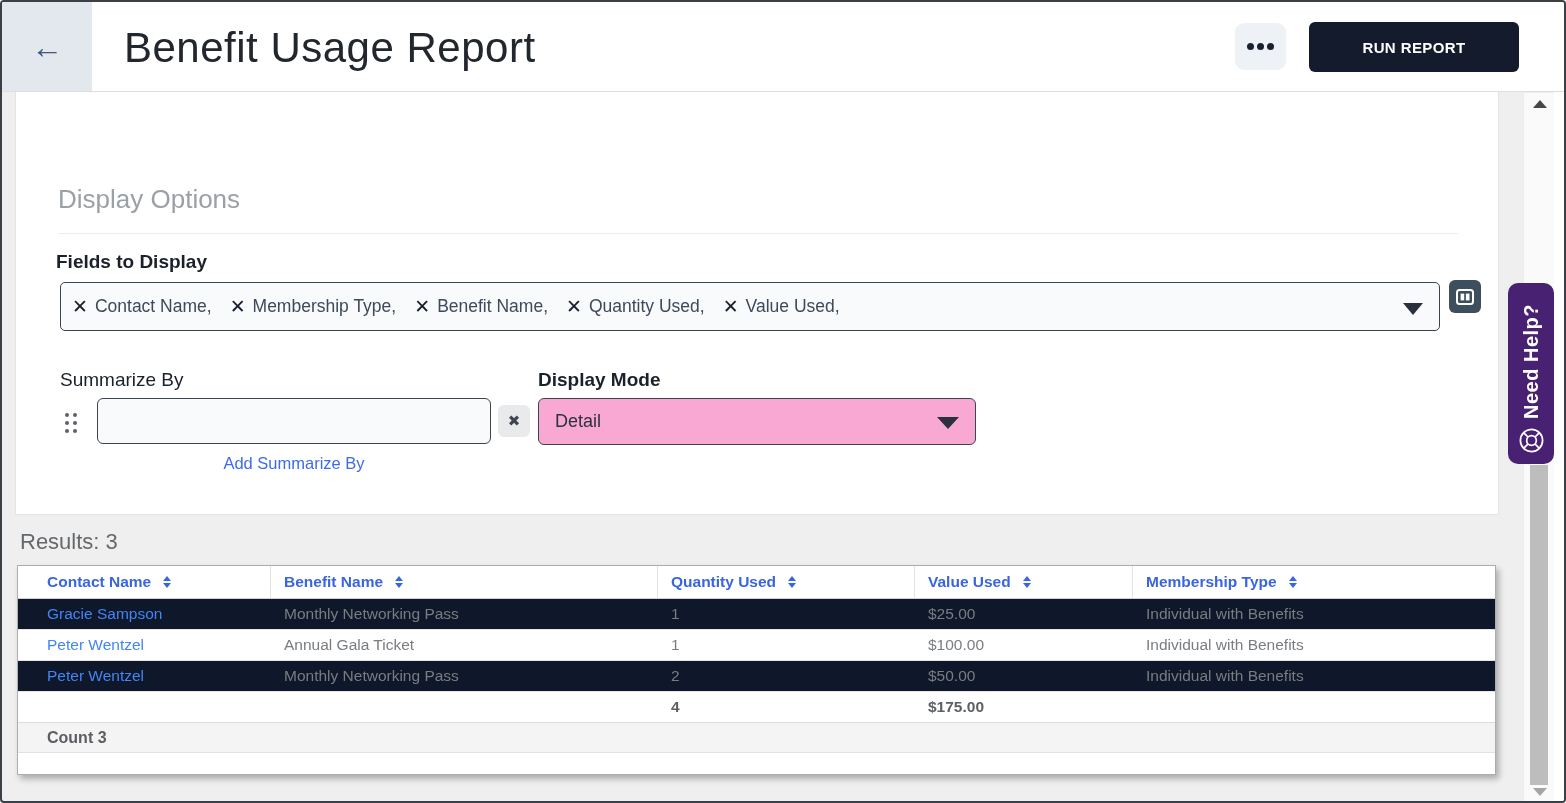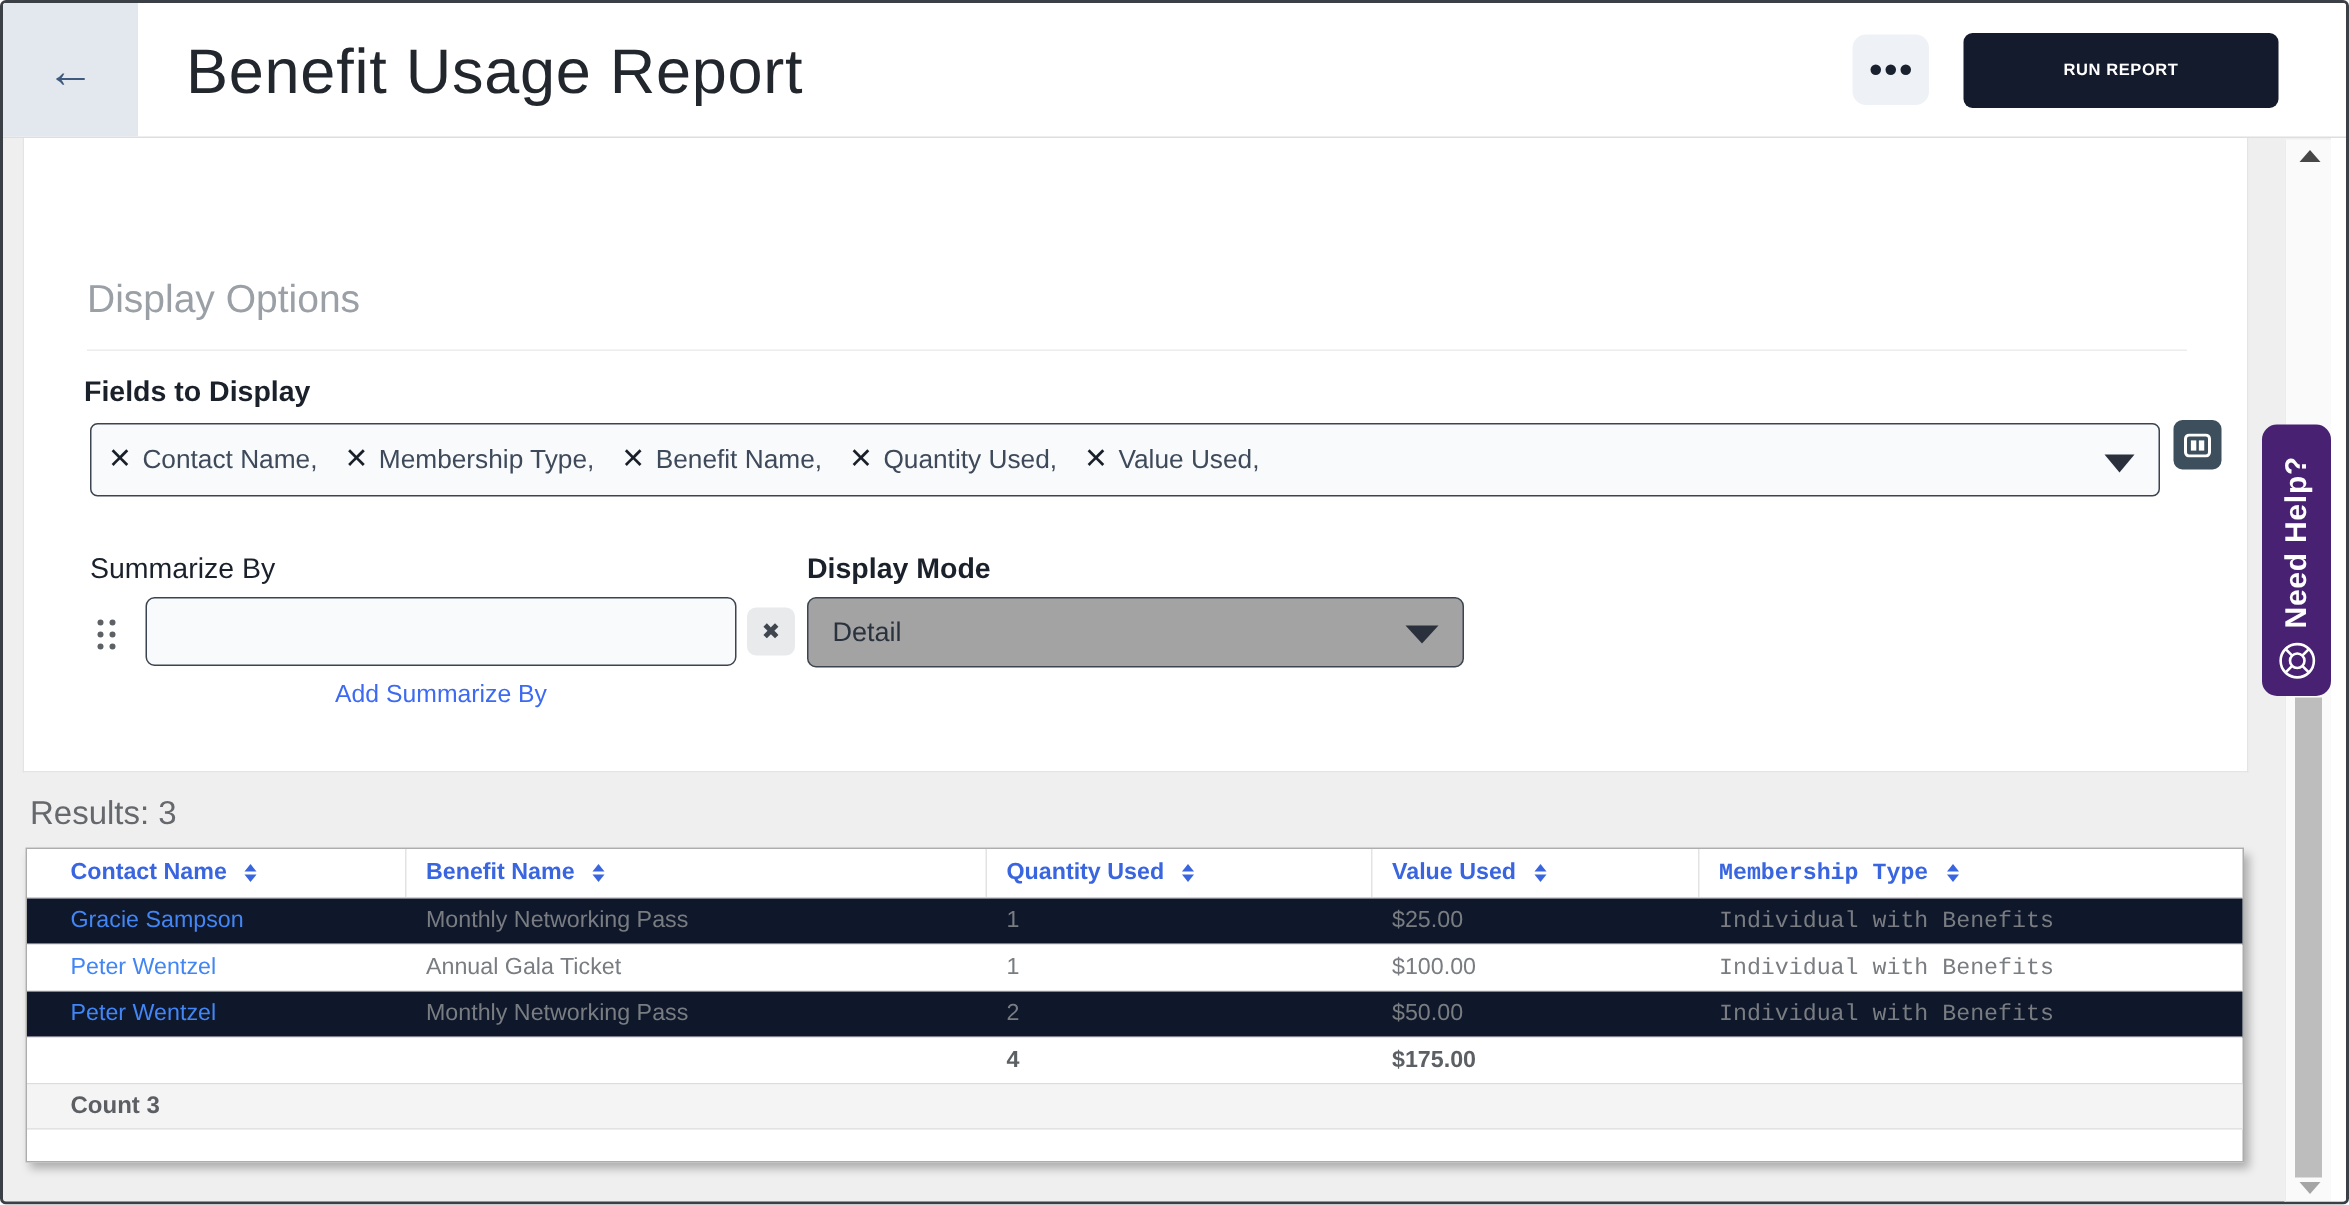--- a/index.html
+++ b/index.html
@@ -14,21 +14,21 @@
   
   .header{position:absolute;top:0;left:0;right:0;height:90px;background:#fff;border-bottom:1px solid #dedede;}
   .back-btn{position:absolute;top:0;left:0;width:90px;height:89px;background:#e3e8ef;border:none;cursor:pointer;
     display:flex;align-items:center;justify-content:center;}
   .back-btn span{font-size:32px;color:#3f5a7d;line-height:1;}
   .page-title{position:absolute;left:122px;top:0;height:90px;line-height:92px;font-size:42px;font-weight:400;color:#22262d;letter-spacing:.5px;white-space:nowrap;}
   .more-btn{position:absolute;left:1233px;top:21px;width:51px;height:47px;background:#eef1f6;border:none;border-radius:9px;cursor:pointer;
     display:flex;align-items:center;justify-content:center;gap:3px;}
   .more-btn i{width:7px;height:7px;border-radius:50%;background:#1a2230;}
   .run-btn{position:absolute;left:1307px;top:20px;width:210px;height:50px;background:#141b2c;color:#fff;border:none;border-radius:6px;
-    font-family:inherit;font-size:11px;font-weight:bold;letter-spacing:.4px;cursor:pointer;text-align:center;}
+    font-family:inherit;font-size:15px;font-weight:bold;letter-spacing:.4px;cursor:pointer;text-align:center;}
   .mini-tab{position:absolute;left:55px;top:90px;width:33px;height:13px;background:#eef0f2;border:1px solid #e2e2e2;border-top:none;border-radius:0 0 9px 9px;cursor:pointer;}
   
   .panel{position:absolute;left:13px;top:90px;width:1484px;height:423px;background:#fff;border:1px solid #e4e4e4;border-top:none;}
   .section-title{position:absolute;left:42px;top:92px;font-size:26px;color:#9aa0a6;font-weight:400;}
   .divider{position:absolute;left:42px;top:141px;width:1400px;border-top:1px solid #ececec;}
   .fields-label{position:absolute;left:40px;top:159px;font-size:19px;font-weight:bold;color:#1b212b;}
   .fields-box{position:absolute;left:44px;top:190px;width:1380px;height:49px;background:#f8fafc;border:1px solid #3c4450;border-radius:5px;
     display:flex;align-items:center;padding:0 40px 0 11px;gap:18px;cursor:pointer;}
   .chip{display:flex;align-items:center;gap:7px;white-space:nowrap;}
   .chip .x{font-size:19px;color:#181f28;line-height:1;cursor:pointer;}
@@ -38,35 +38,35 @@
     display:flex;align-items:center;justify-content:center;}
   .sum-label{position:absolute;left:44px;top:277px;font-size:19px;font-weight:normal;color:#1b212b;}
   .drag-handle{position:absolute;left:49px;top:317px;width:16px;height:28px;display:grid;grid-template-columns:repeat(2,5px);grid-auto-rows:5px;gap:3px 3px;align-content:center;cursor:grab;}
   .drag-handle i{width:4px;height:4px;border-radius:50%;background:#5d6165;}
   .sum-input{position:absolute;left:81px;top:306px;width:394px;height:46px;background:#f8fafc;border:1px solid #3c4450;border-radius:6px;
     font-family:inherit;font-size:17px;padding:0 12px;color:#2a323e;}
   .clear-btn{position:absolute;left:482px;top:313px;width:32px;height:32px;background:#e9eaec;border:none;border-radius:6px;cursor:pointer;
     font-size:15px;font-weight:bold;color:#3f4650;display:flex;align-items:center;justify-content:center;font-family:inherit;}
   .add-link{position:absolute;left:81px;top:362px;width:394px;text-align:center;font-size:16.5px;color:#3d6af2;text-decoration:none;cursor:pointer;}
   .mode-label{position:absolute;left:522px;top:277px;font-size:19px;font-weight:bold;color:#1b212b;}
-  .mode-select{position:absolute;left:522px;top:306px;width:438px;height:47px;background:#a3a3a3;border:1px solid #3c4450;border-radius:6px;cursor:pointer;
+  .mode-select{position:absolute;left:522px;top:306px;width:438px;height:47px;background:#f9a8d4;border:1px solid #3c4450;border-radius:6px;cursor:pointer;
     display:flex;align-items:center;padding:0 16px;}
   .mode-select .val{font-size:18px;color:#2a323e;}
   .mode-caret{position:absolute;right:16px;top:18px;width:0;height:0;border-left:11px solid transparent;border-right:11px solid transparent;border-top:12px solid #2a313c;}
   
   .results-text{position:absolute;left:18px;top:527px;font-size:22px;color:#65686c;}
   .rtable{position:absolute;left:15px;top:563px;width:1479px;background:#fff;border:1px solid #adadad;
     box-shadow:3px 4px 6px rgba(0,0,0,.28);}
   .trow{display:flex;width:100%;}
   .trow .c{flex:0 0 auto;display:flex;align-items:center;padding-left:13px;overflow:hidden;white-space:nowrap;}
   .c.c0{flex-basis:253px;padding-left:29px;}
   .c.c1{flex-basis:387px;}
   .c.c2{flex-basis:257px;}
   .c.c3{flex-basis:218px;}
-  .c.c4{flex:1 1 auto;font-family:Liberation Mono, monospace;}
+  .c.c4{flex:1 1 auto;}
   .thead{height:33px;border-bottom:1px solid #d2d2d2;}
   .thead .c{border-right:1px solid #e3e3e3;font-size:15.5px;font-weight:bold;color:#3a65e0;cursor:pointer;gap:12px;}
   .thead .c.c4{border-right:none;}
   .sort{display:inline-flex;flex-direction:column;gap:2px;}
   .sort b{width:0;height:0;border-left:4.5px solid transparent;border-right:4.5px solid transparent;}
   .sort .up{border-bottom:5.5px solid #3a65e0;}
   .sort .dn{border-top:5.5px solid #3a65e0;}
   .tbody-row{height:31px;border-bottom:1px solid #e6e6e6;font-size:15.5px;color:#797d81;}
   .tbody-row.alt{background:#0f172a;}
   .tbody-row .link{color:#4285f4;cursor:pointer;}

